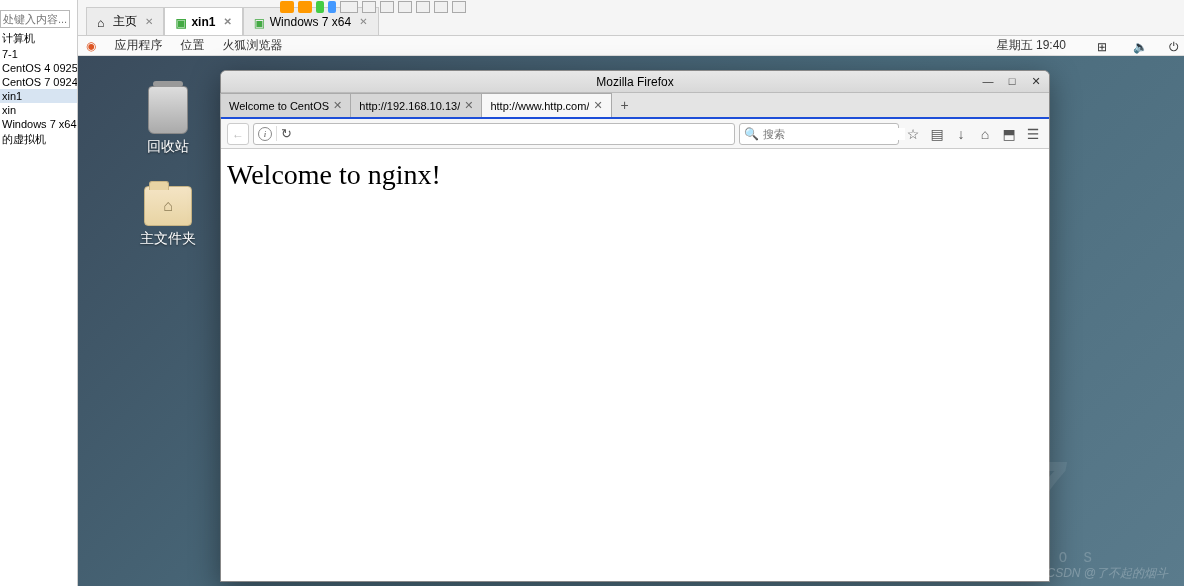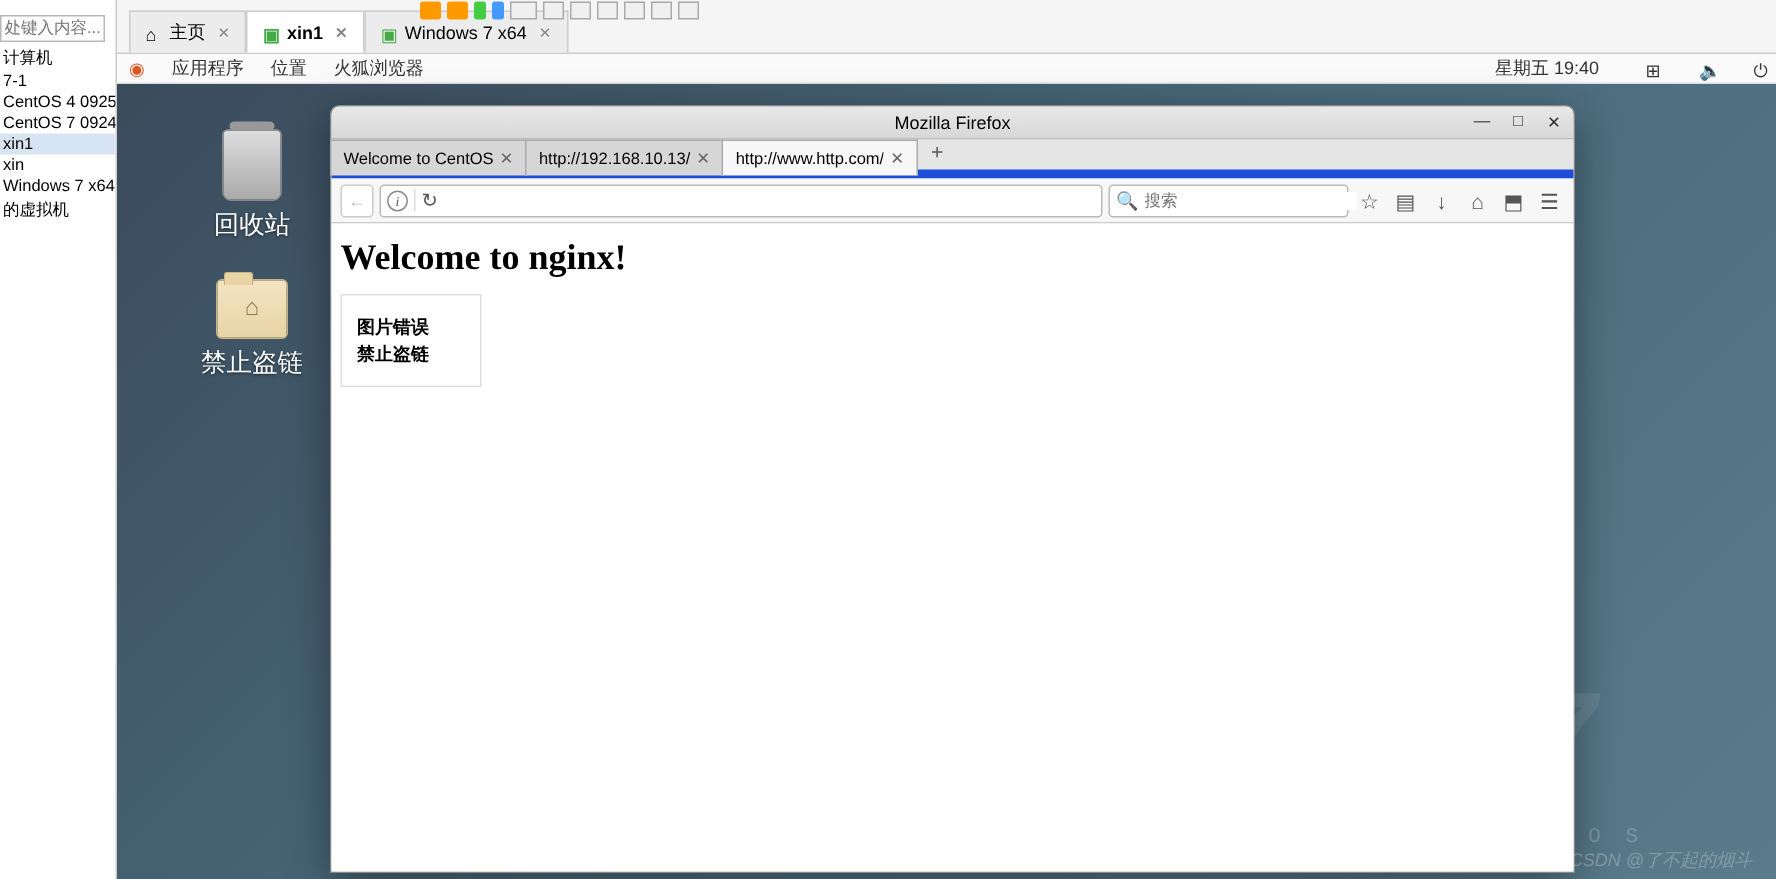--- a/index.html
+++ b/index.html
@@ -20,51 +20,51 @@
 
 
 .menu-row { position: absolute; left: 78px; top: 36px; width: 1106px; height: 20px; background: #fafafa; border-bottom: 1px solid #ddd; display: flex; align-items: center; font-size: 12px; padding-left: 8px; gap: 18px; color: #333; }
 .menu-row .spacer { flex: 1; }
 .menu-row .clock { margin-right: 10px; }
 .sys-icon { width: 12px; height: 12px; margin: 0 3px; color: #333; }
 
 
 .desktop { position: absolute; left: 78px; top: 56px; width: 1106px; height: 530px; background: linear-gradient(135deg, #3a4b5c 0%, #4a6b7c 50%, #5a7b8c 100%); }
 .desktop-icon { position: absolute; width: 80px; display: flex; flex-direction: column; align-items: center; gap: 4px; cursor: pointer; }
-.desktop-icon .label { color: #fff; font-size: 17px; text-align: left; text-shadow: 0 1px 2px rgba(0,0,0,0.6); }
+.desktop-icon .label { color: #fff; font-size: 14px; text-align: left; text-shadow: 0 1px 2px rgba(0,0,0,0.6); }
 .trash-icon { width: 40px; height: 48px; background: linear-gradient(#ddd,#aaa); border-radius: 4px 4px 6px 6px; border: 1px solid #888; position: relative; }
 .trash-icon::before { content: ""; position: absolute; top: -6px; left: 4px; right: 4px; height: 6px; background: #999; border-radius: 3px; }
 .folder-icon { width: 48px; height: 40px; background: linear-gradient(#f4e4c4,#e8d4a4); border-radius: 4px; position: relative; border: 1px solid #c8b484; }
 .folder-icon::before { content: ""; position: absolute; top: -6px; left: 4px; width: 18px; height: 8px; background: #e8d4a4; border-radius: 3px 3px 0 0; border: 1px solid #c8b484; border-bottom: none; }
 .home-sym { position: absolute; top: 50%; left: 50%; transform: translate(-50%,-50%); color: #8c7b54; font-size: 16px; }
 .disc-icon { width: 44px; height: 44px; border-radius: 50%; background: radial-gradient(circle, #fff 20%, #ccc 22%, #e8e8f0 50%, #b8b8c8 70%, #e8e8f0 100%); border: 1px solid #888; }
 
 
 .ff-window { position: absolute; left: 142px; top: 14px; width: 830px; height: 512px; background: #f0f0f0; border: 1px solid #888; border-radius: 6px 6px 0 0; box-shadow: 0 8px 30px rgba(0,0,0,0.4); display: flex; flex-direction: column; }
 .ff-titlebar { height: 22px; display: flex; align-items: center; justify-content: center; background: linear-gradient(#e8e8e8,#d8d8d8); border-bottom: 1px solid #bbb; border-radius: 6px 6px 0 0; position: relative; font-size: 12px; }
 .ff-winbtns { position: absolute; right: 6px; display: flex; gap: 10px; font-size: 11px; color: #333; }
 .ff-winbtns span { cursor: pointer; width: 14px; text-align: center; }
-.ff-tabs { height: 26px; background: #e4e4e4; display: flex; align-items: flex-start; border-bottom: 6px solid #1d4ed8; }
+.ff-tabs { height: 26px; background: #e4e4e4; display: flex; align-items: center; border-bottom: 2px solid #1d4ed8; }
 .ff-tab { height: 24px; min-width: 130px; max-width: 140px; display: flex; align-items: center; padding: 0 8px; font-size: 11px; background: #d6d6d6; border: 1px solid #aaa; border-bottom: none; margin-left: -1px; cursor: pointer; gap: 4px; overflow: hidden; }
 .ff-tab.active { background: #f7f7f7; }
 .ff-tab .label { flex: 1; white-space: nowrap; overflow: hidden; text-overflow: ellipsis; }
 .ff-tab .x { font-size: 11px; color: #666; }
 .ff-newtab { width: 26px; display: flex; align-items: center; justify-content: center; font-size: 14px; color: #555; cursor: pointer; }
 .ff-toolbar { height: 30px; background: #f7f7f7; border-bottom: 1px solid #ccc; display: flex; align-items: center; padding: 0 6px; gap: 4px; }
 .navbtn { width: 22px; height: 22px; border: 1px solid #ccc; border-radius: 3px; display: flex; align-items: center; justify-content: center; font-size: 12px; color: #555; cursor: pointer; background: #fff; }
 .navbtn.dis { color: #bbb; }
 .urlbox { flex: 1; display: flex; align-items: center; height: 22px; border: 1px solid #bbb; border-radius: 3px; background: #fff; padding: 0 4px; gap: 4px; font-size: 11px; }
 .urlbox .info { width: 14px; height: 14px; border: 1px solid #888; border-radius: 50%; display: flex; align-items: center; justify-content: center; font-size: 9px; font-style: italic; font-family: serif; color: #555; }
 .urlbox input { flex: 1; border: none; outline: none; font-size: 11px; }
 .urlbox .reload { width: 20px; text-align: center; border-left: 1px solid #ddd; color: #555; cursor: pointer; font-size: 13px; }
 .searchbox { width: 160px; display: flex; align-items: center; height: 22px; border: 1px solid #bbb; border-radius: 3px; background: #fff; padding: 0 4px; gap: 4px; font-size: 11px; }
 .searchbox input { flex: 1; border: none; outline: none; font-size: 11px; }
 .tb-icon { width: 20px; height: 20px; display: flex; align-items: center; justify-content: center; color: #555; font-size: 14px; cursor: pointer; }
 .ff-content { flex: 1; background: #fff; overflow: auto; padding: 6px; position: relative; }
-.page-h1 { font-family: Georgia, serif; font-size: 24px; font-weight: bold; margin: 4px 0 10px 0; }
+.page-h1 { font-family: Georgia, serif; font-size: 28px; font-weight: normal; margin: 4px 0 10px 0; }
 .img-broken { width: 94px; padding: 12px 10px; border: 1px solid #e0e0e0; font-size: 12px; font-weight: bold; line-height: 1.5; }
 
 
 .watermark { position: absolute; right: 16px; bottom: 4px; color: rgba(255,255,255,0.25); font-size: 12px; font-style: italic; }
 .big7 { position: absolute; right: 120px; bottom: 50px; color: rgba(255,255,255,0.08); font-size: 80px; font-weight: bold; font-style: italic; }
 
 
 .top-icons { position: absolute; left: 280px; top: 1px; height: 12px; display: flex; gap: 4px; }
 .top-icons div { width: 14px; height: 12px; border: 1px solid #aaa; background: #f0f0f0; }
 .orange-dot { border: none !important; background: #f90 !important; border-radius: 2px; }
@@ -132,21 +132,21 @@
 
 <div class="desktop">
   <div class="desktop-icon" style="left:50px; top:30px;">
     <div class="trash-icon"></div>
     <div class="label">回收站</div>
   </div>
   <div class="desktop-icon" style="left:50px; top:130px;">
     <div class="folder-icon">
         <span class="home-sym">⌂</span>
       </div>
-    <div class="label">禁止盗链</div>
+    <div class="label">主文件夹</div>
   </div>
 
   <div class="ff-window">
     <div class="ff-titlebar">
       <span>Mozilla Firefox</span>
       <div class="ff-winbtns">
         <span>—</span>
         <span>□</span>
         <span>✕</span>
       </div>
@@ -178,23 +178,19 @@
       </div>
       <div class="tb-icon">☆</div>
       <div class="tb-icon">▤</div>
       <div class="tb-icon">↓</div>
       <div class="tb-icon">⌂</div>
       <div class="tb-icon">⬒</div>
       <div class="tb-icon">☰</div>
     </div>
     <div class="ff-content">
       <h1 class="page-h1">Welcome to nginx!</h1>
-      <div class="img-broken">
-        <div>图片错误</div>
-        <div>禁止盗链</div>
-      </div>
     </div>
   </div>
 
   <div class="big7">7</div>
   <div class="watermark">CSDN @了不起的烟斗</div>
   <div style="position:absolute;right:88px;bottom:20px;color:rgba(255,255,255,0.2);font-size:14px;letter-spacing:4px;font-family:Liberation Mono, monospace;">O S</div>
 </div>
 
 </body></html>

